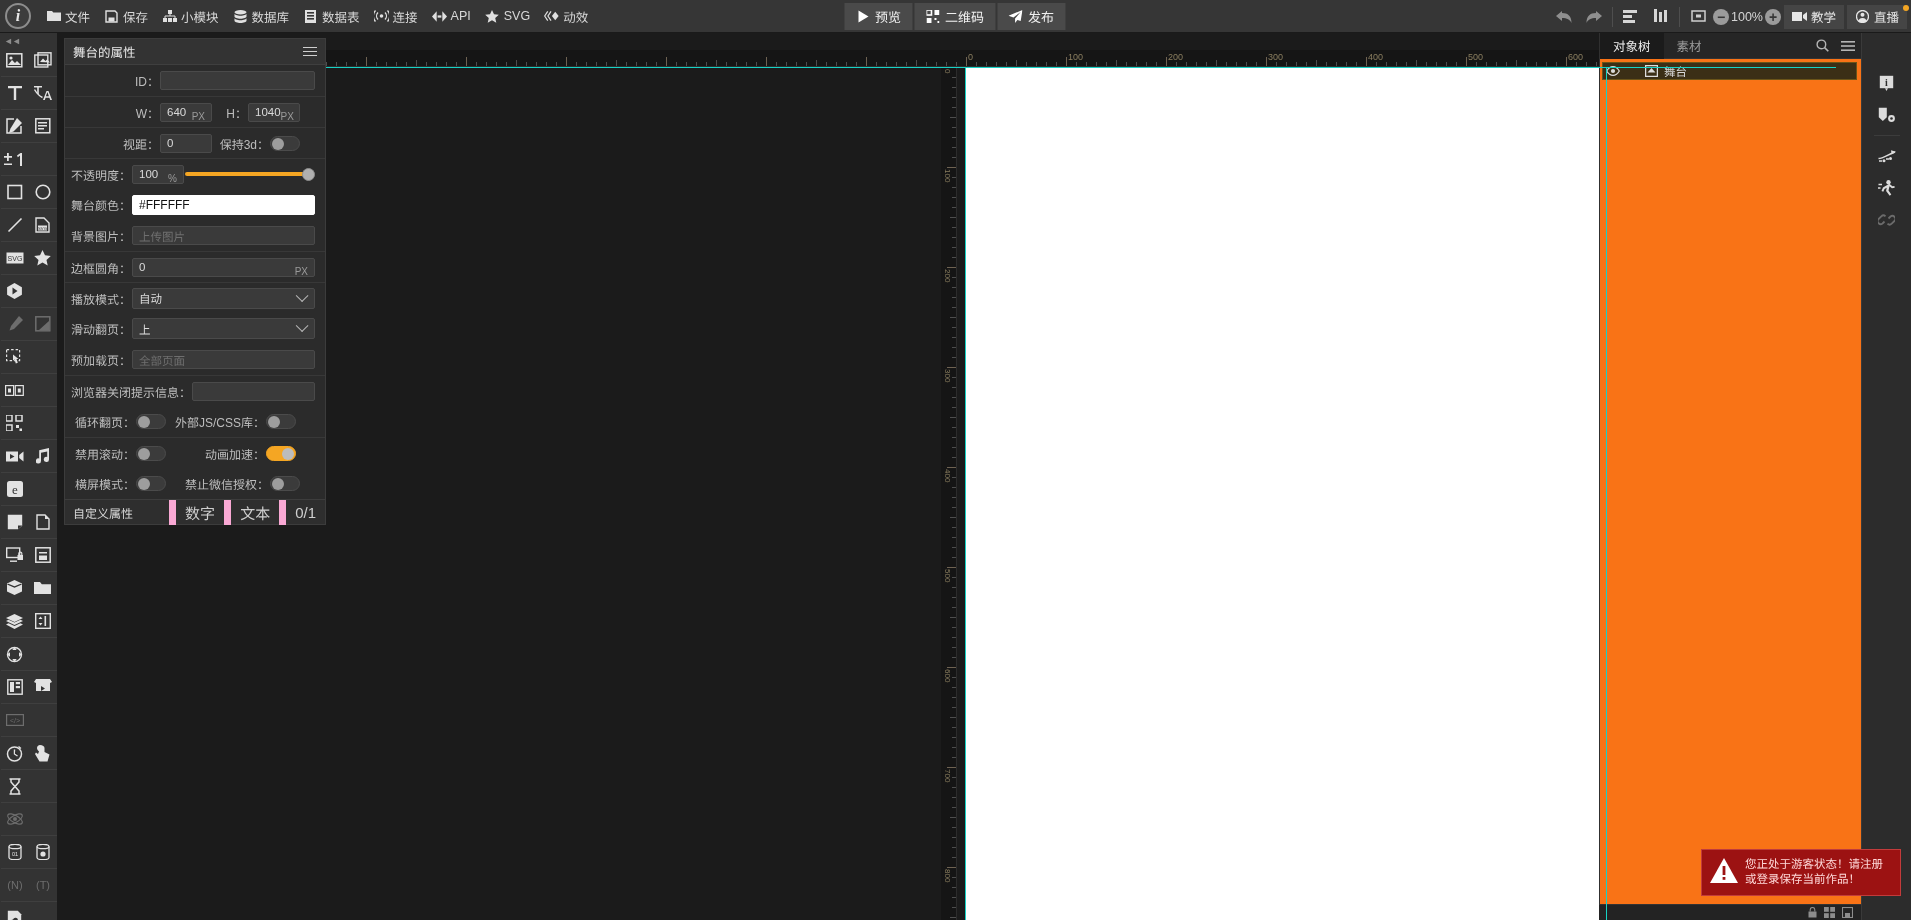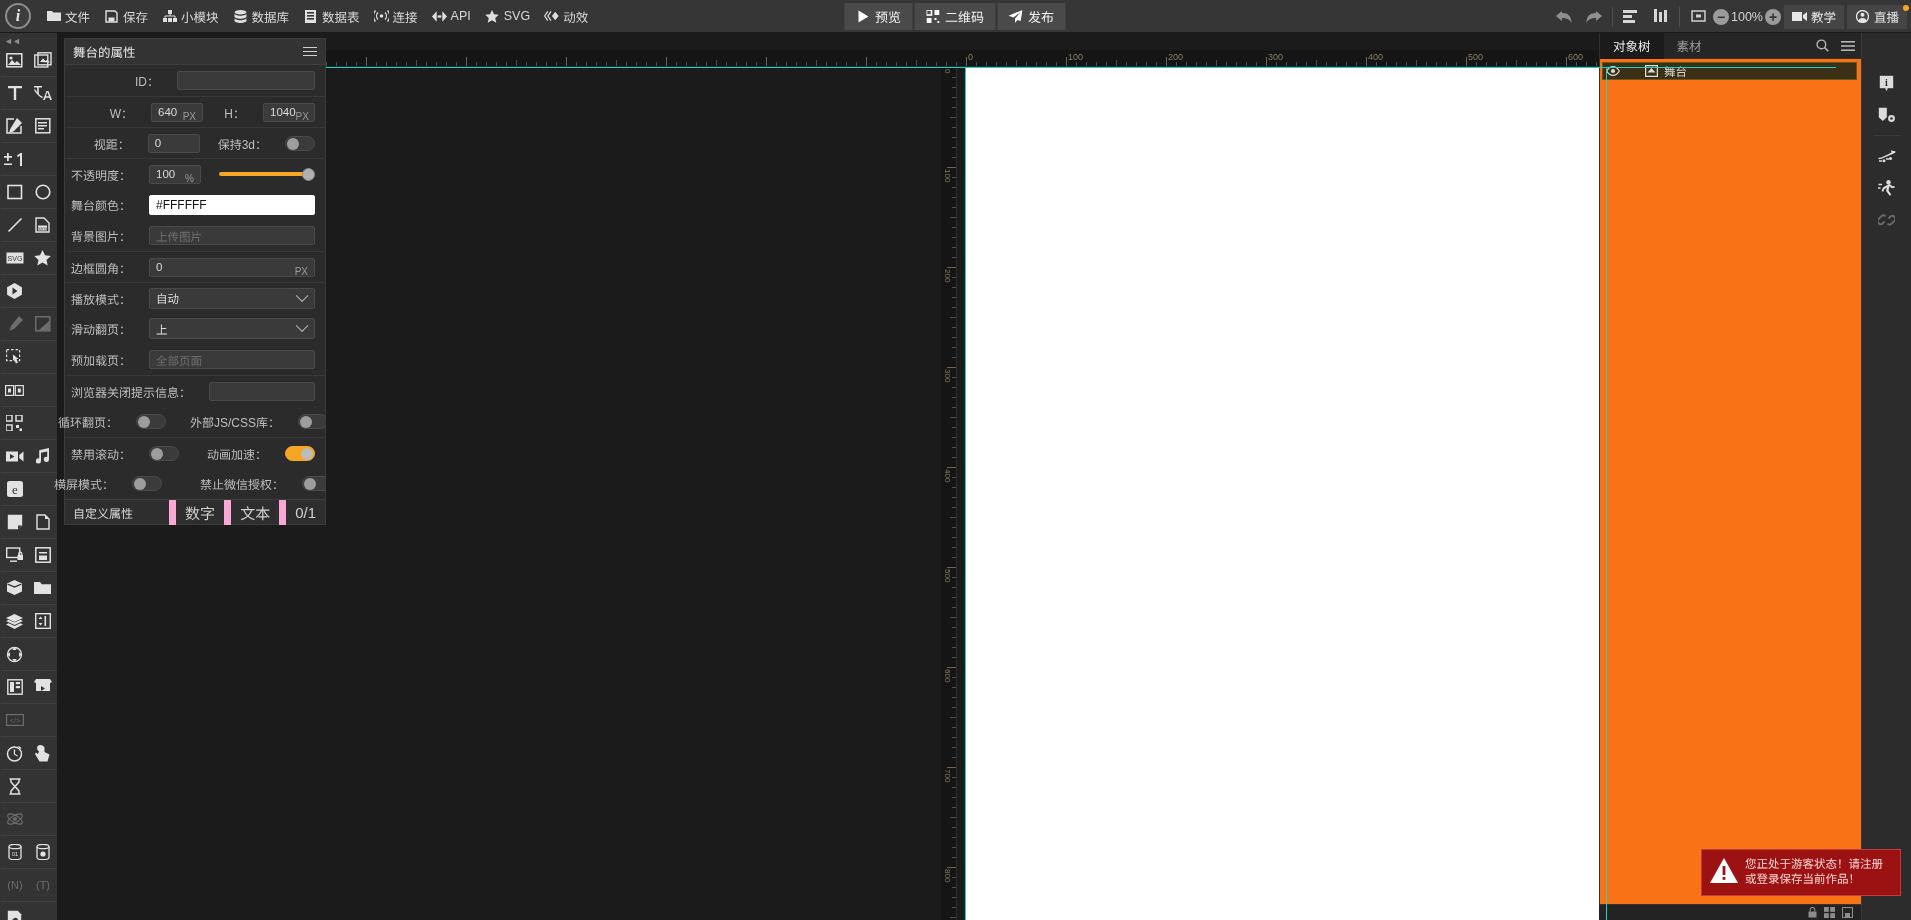--- a/index.html
+++ b/index.html
@@ -100,22 +100,21 @@
   #prop-header {
     height:26px; display:flex; align-items:center; justify-content:space-between;
     padding:0 8px; background:#333; border-bottom:1px solid #3f3f3f;
   }
   #prop-header .ttl { color:#e6e6e6; font-size:12.5px; }
   .hamb { display:flex; flex-direction:column; gap:2.5px; cursor:default; }
   .hamb i { display:block; width:14px; height:1.6px; background:#cfcfcf; }
 
   .prow {
     display:flex; align-items:center; min-height:31px; padding:0 10px 0 6px;
-    gap:18px;
-    justify-content:center;
+    gap:1px;
   }
   .prow.divider { border-top:1px solid #383838; }
   .plabel { color:#bdbdbd; font-size:12px; text-align:right; white-space:nowrap; }
   .pfield {
     background:#3a3a3a; border:1px solid #4a4a4a; height:19px; border-radius:2px;
     color:#dadada; font-size:11.5px; display:flex; align-items:center;
     padding:0 6px; flex:1; min-width:0;
   }
   .pfield.ph { color:#6f6f6f; }
   .pfield .unit { margin-left:auto; color:#9a9a9a; font-size:10px;margin-top:8px; }
@@ -852,21 +851,21 @@
       <span class="toggle on">
           <i></i>
         </span>
     </div>
 
     <div class="prow">
       <span class="plabel" style="width:64px">横屏模式：</span>
       <span class="toggle">
           <i></i>
         </span>
-      <span class="plabel" style="width:92px;margin-left:20px">禁止微信授权：</span>
+      <span class="plabel" style="width:92px;margin-left:10px">禁止微信授权：</span>
       <span class="toggle">
           <i></i>
         </span>
     </div>
 
     <div id="prop-footer">
       <span class="cust">自定义属性</span>
       <span class="fbtn">数字</span>
       <span class="fbtn">文本</span>
       <span class="fbtn">0/1</span>

